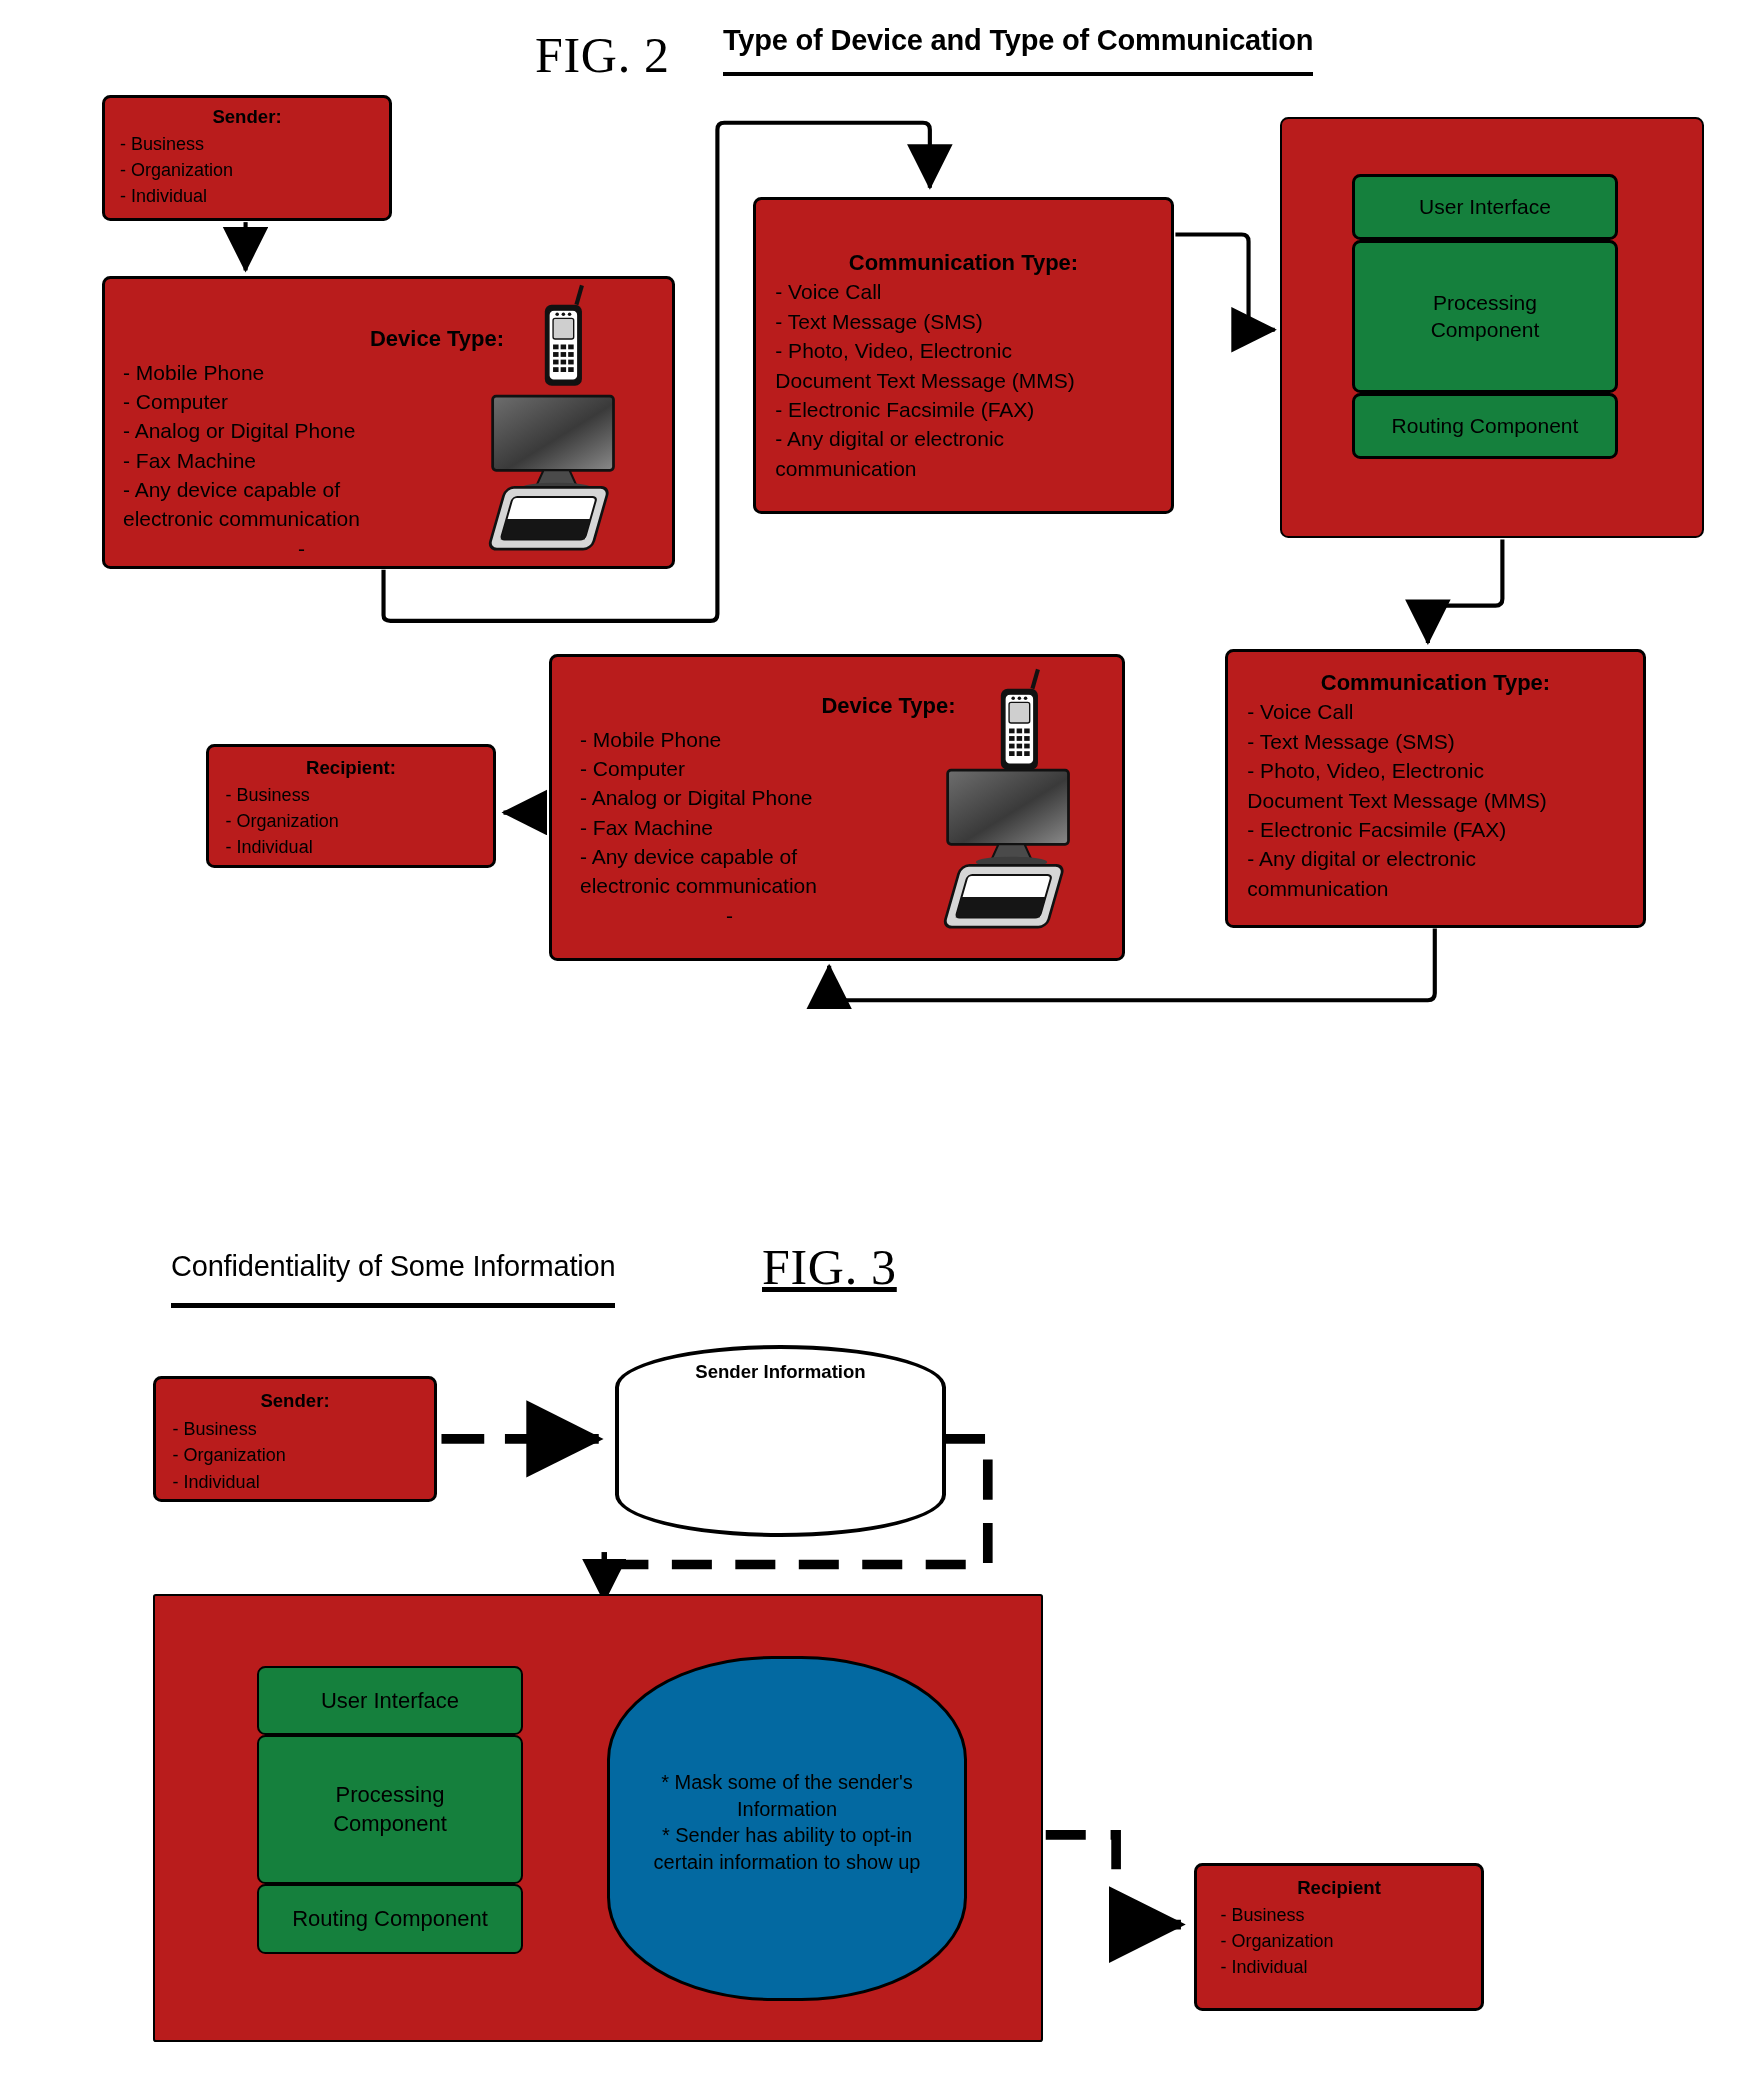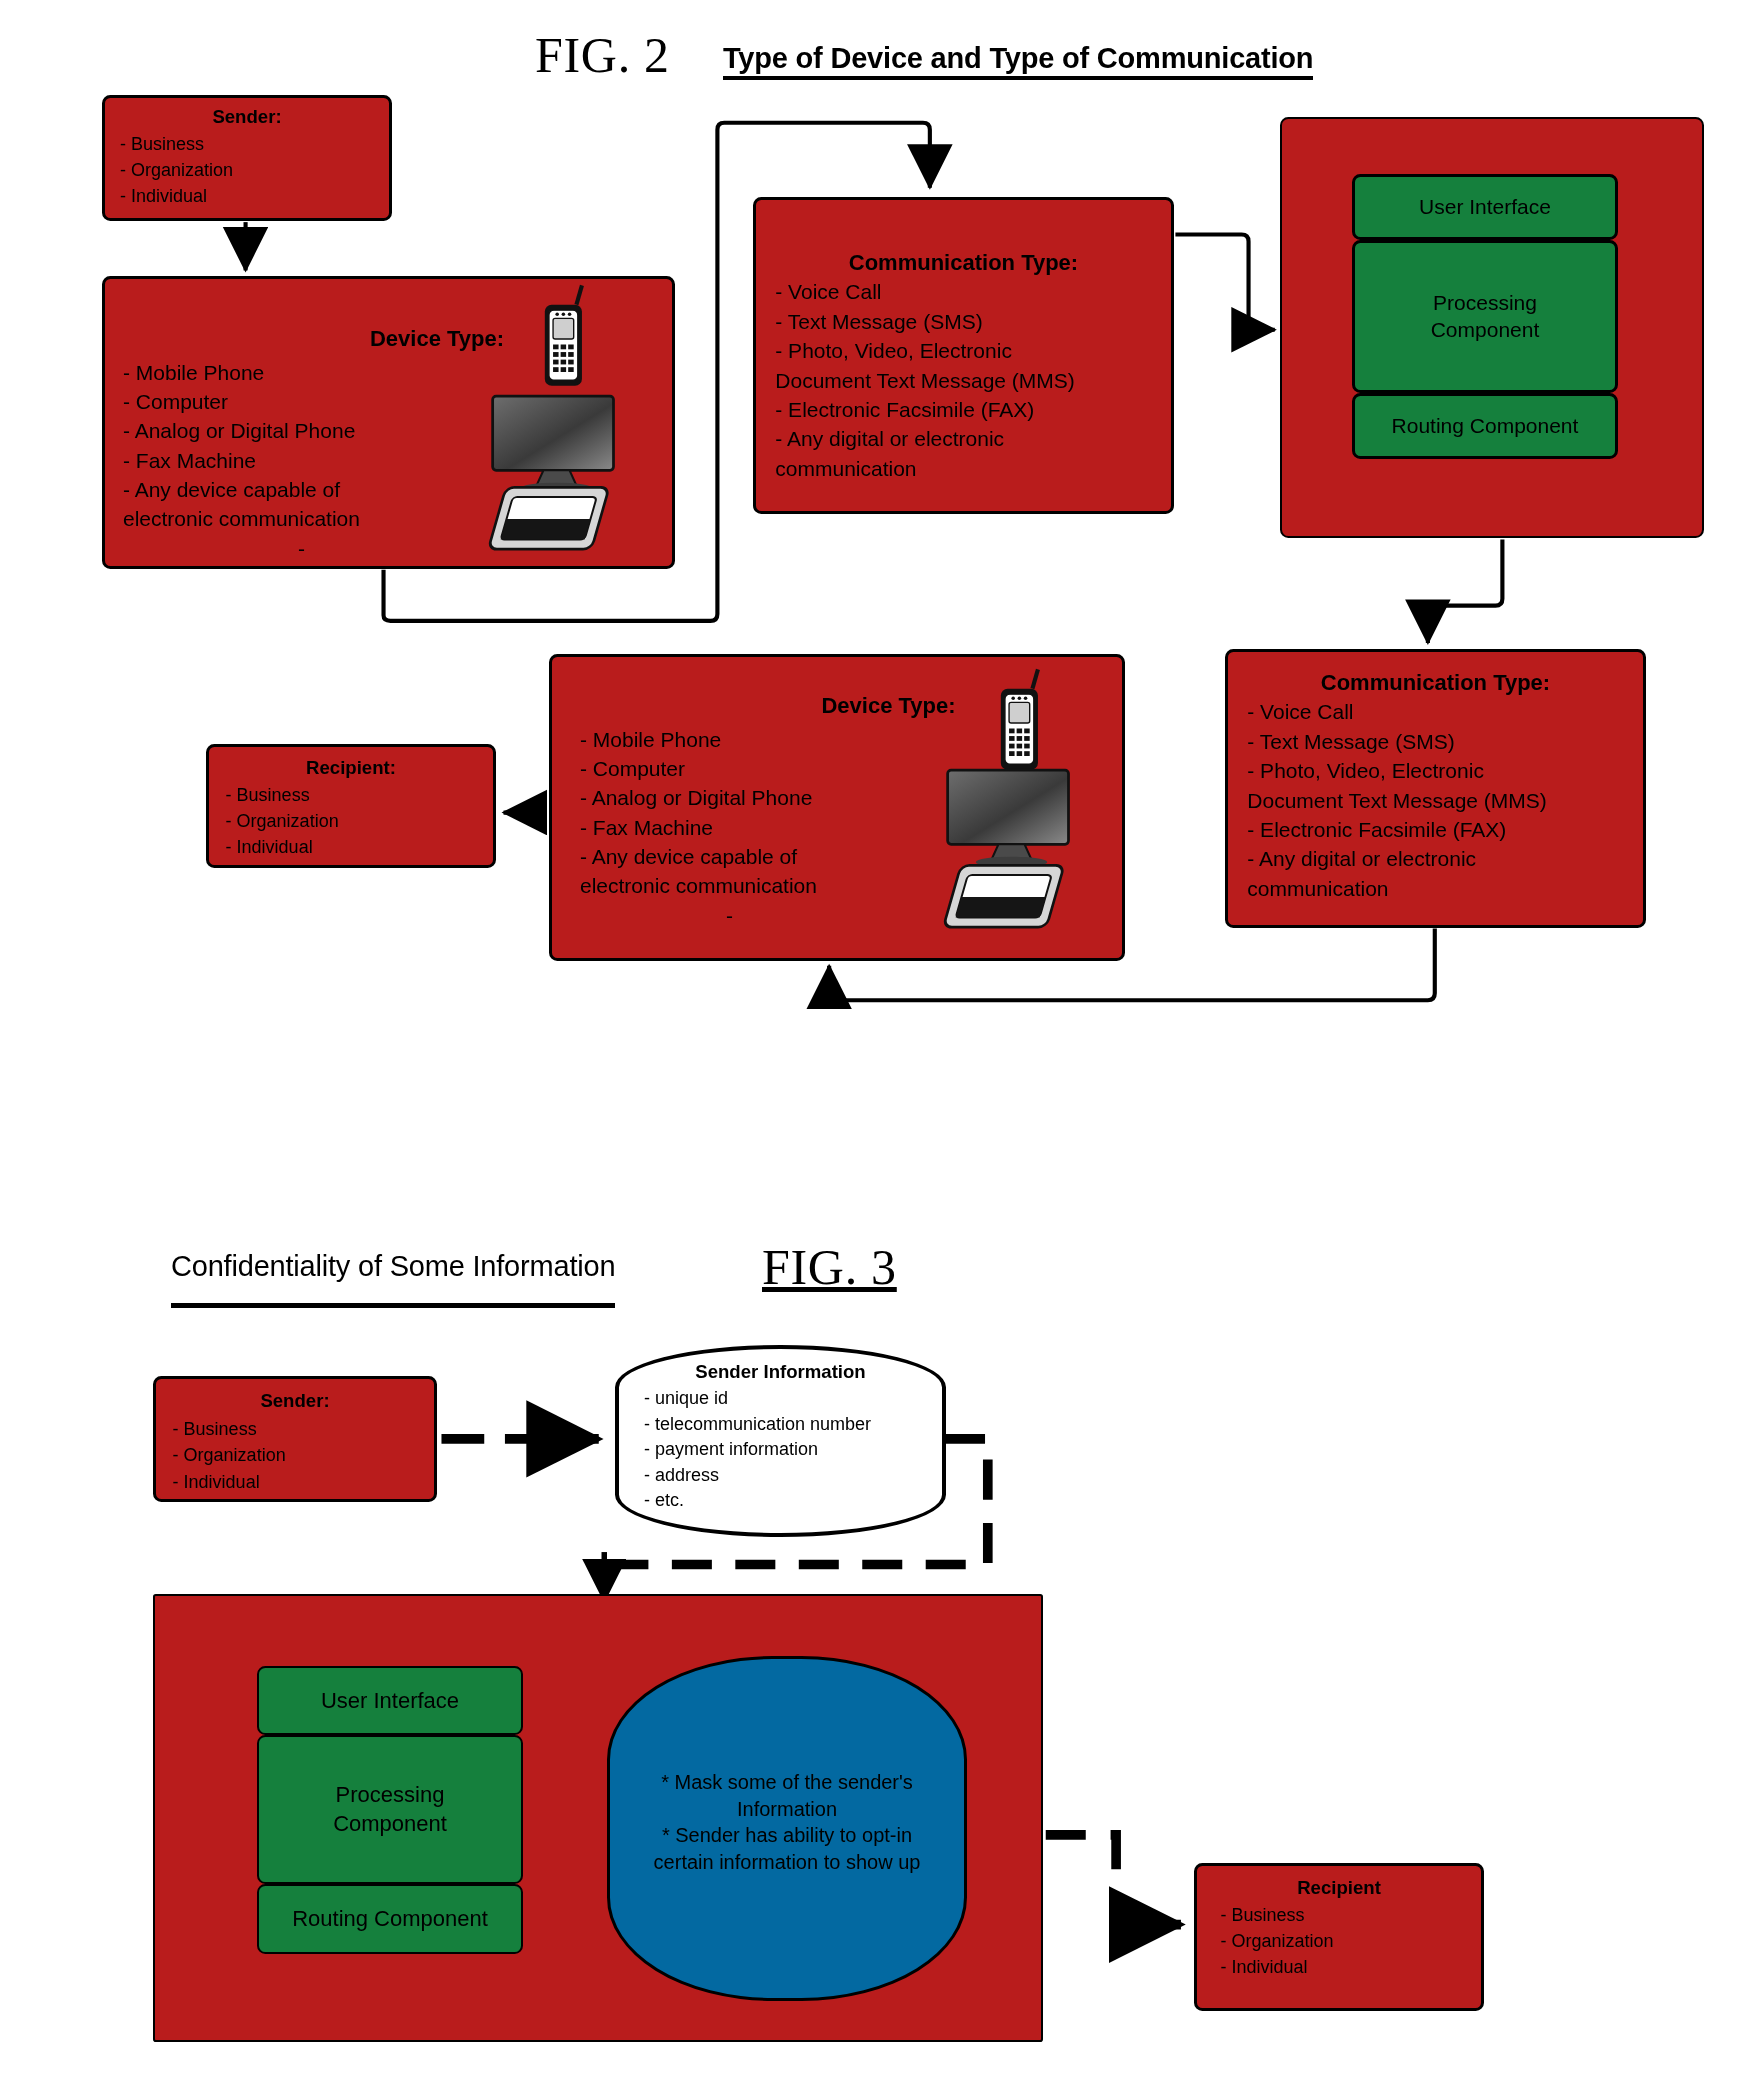--- a/index.html
+++ b/index.html
@@ -23,22 +23,22 @@
     position:absolute;box-sizing:border-box;background:#0369a1;
     border:3.4px solid #000;border-radius:46% / 30%;
   }
   .hdr{font-weight:bold;text-align:center;white-space:nowrap;}
   .lines{margin:0;padding:0;list-style:none;}
   .lines li{white-space:pre-wrap;}
 
   
   #fig2-num{position:absolute;left:535px;top:26px;font-family:"Liberation Serif", serif;
     font-size:50px;letter-spacing:0.7px;}
-  #fig2-title{position:absolute;left:723px;top:42px;font-size:29px;font-weight:bold;
-    border-bottom:4.8px solid #000;padding-bottom:1px;letter-spacing:-0.2px;}
+  #fig2-title{position:absolute;left:723px;top:24px;font-size:29px;font-weight:bold;
+    border-bottom:4.8px solid #000;padding-bottom:15px;letter-spacing:-0.2px;}
 
   #fig3-title{position:absolute;left:171px;top:1250px;font-size:29px;font-weight:normal;
     border-bottom:5.5px solid #000;padding-bottom:20px;letter-spacing:-0.2px;}
   #fig3-num{position:absolute;left:762px;top:1238px;font-family:"Liberation Serif", serif;
     font-size:50px;letter-spacing:0.7px;text-decoration:underline;}
 
   
   #sender1{left:102px;top:95px;width:290px;height:126px;}
   #sender1 .hdr{font-size:18.6px;margin:8.3px 0 4.1px 0;}
   #sender1 .lines{font-size:18px;line-height:1.44;margin-left:15px;}
@@ -300,27 +300,20 @@
     <div class="hdr">Sender:</div>
     <ul class="lines">
       <li>- Business</li>
       <li>- Organization</li>
       <li>- Individual</li>
     </ul>
   </div>
 
   <div class="oval" id="sinfo">
     <div class="hdr">Sender Information</div>
-    <ul class="lines">
-      <li>- unique id</li>
-      <li>- telecommunication number</li>
-      <li>- payment information</li>
-      <li>- address</li>
-      <li>- etc.</li>
-    </ul>
   </div>
 
   <div class="box" id="system2"></div>
   <div class="subbox" id="sys2-ui">User Interface</div>
   <div class="subbox" id="sys2-proc" style="white-space:pre-line;">Processing
 Component</div>
   <div class="subbox" id="sys2-route">Routing Component</div>
 
   <div class="oval2" id="maskoval">
     <div class="mt" style="white-space:pre-line;">* Mask some of the sender's

